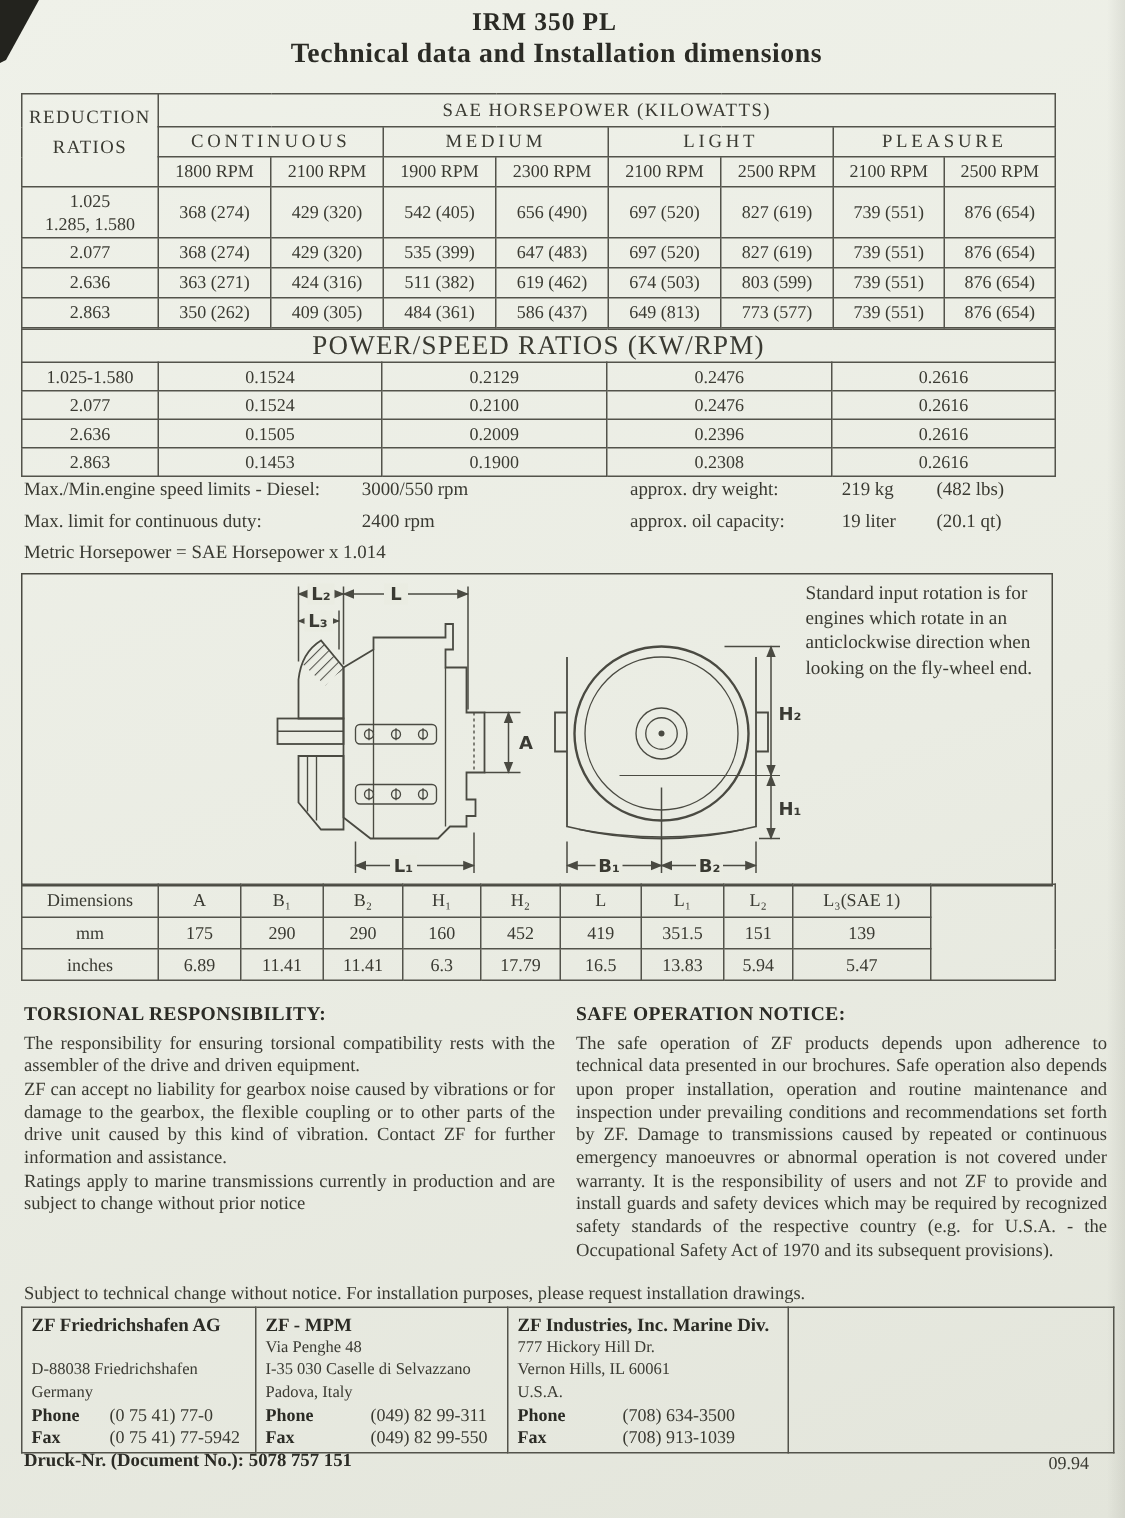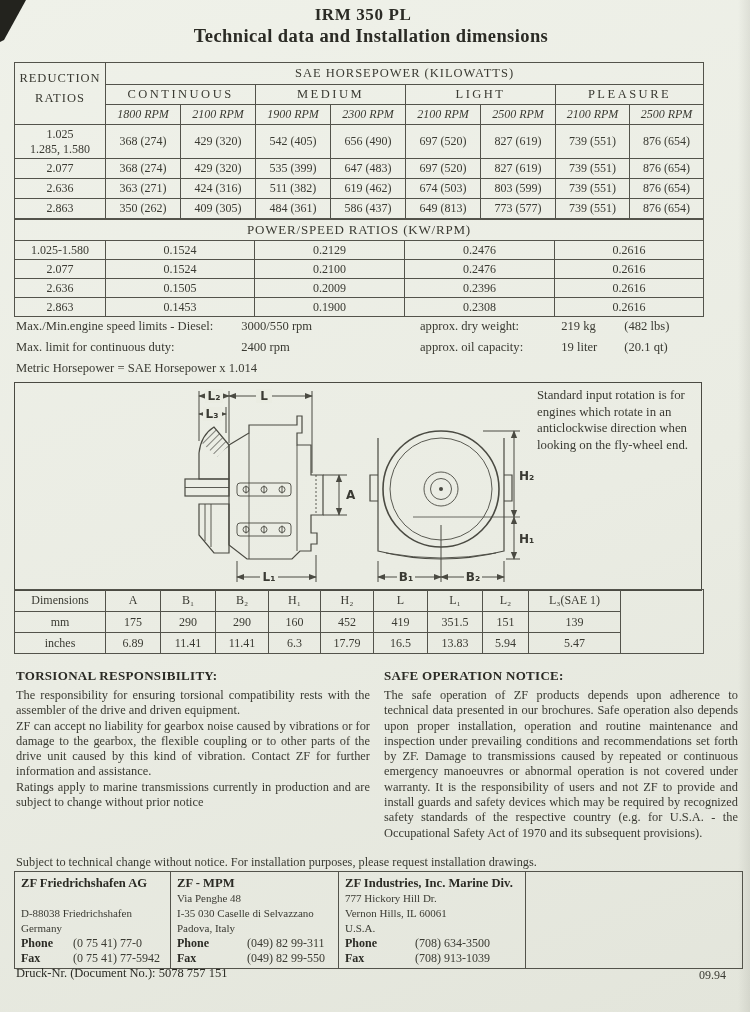--- a/index.html
+++ b/index.html
@@ -16,26 +16,26 @@
 
   table{border-collapse:collapse;table-layout:fixed;position:absolute;background:transparent;}
   td{border:1px solid #53534b;text-align:center;vertical-align:middle;padding:0;
      font-size:12px;color:#3a3a32;overflow:hidden;white-space:nowrap;}
   .hp-table,.ratio-table,.dims-table,.addr-table{border:1.5px solid #4a4a42;}
 
   .hp-table{left:14px;top:62px;width:689px;}
   .hp-table td.corner{vertical-align:top;padding-top:5px;font-size:12.5px;letter-spacing:1px;line-height:20px;}
   .hp-table tr.r-main td{height:21px;font-size:12.5px;letter-spacing:1px;}
   .hp-table tr.r-group td{height:19px;font-size:12.5px;letter-spacing:2.5px;}
-  .hp-table tr.r-rpm td{height:19px;font-style:italic;}
+  .hp-table tr.r-rpm td{height:19px;}
   .hp-table tr.r-d1 td{height:33px;}
   .hp-table tr.r-d td{height:19px;}
 
   .ratio-table{left:14px;top:219px;width:689px;}
-  .ratio-table tr.r-title td{height:20px;font-size:13px;letter-spacing:.8px;}
+  .ratio-table tr.r-title td{height:20px;font-size:18px;letter-spacing:.8px;}
   .ratio-table tr.r-d td{height:18px;}
 
   .specs{position:absolute;font-size:12.6px;color:#3a3a32;white-space:nowrap;}
   .spec-label{display:inline-block;}
   .sl-left .spec-label{width:222px;}
   .sr-right .spec-label{width:138px;}
   .sr-right .spec-val{display:inline-block;width:60px;}
 
   .figure-box{position:absolute;left:14px;top:382px;width:686px;height:207px;border:1.5px solid #4a4a42;}
   .fig-svg{position:absolute;left:0;top:0;width:686px;height:207px;}
@@ -52,21 +52,21 @@
   .change-notice{position:absolute;left:16px;top:855px;font-size:12.3px;color:#3a3a32;}
 
   .addr-table{left:14px;top:871px;width:728px;}
   .addr-table td{vertical-align:top;text-align:left;padding:3px 6px 2px 6px;white-space:normal;}
   .addr-name{font-size:12.6px;font-weight:bold;color:#2b2b25;line-height:16px;}
   .addr-line{font-size:11px;line-height:15px;min-height:15px;}
   .contact-row{font-size:12px;line-height:15px;display:flex;}
   .contact-label{font-weight:bold;color:#2b2b25;display:inline-block;width:52px;}
   .c2 .contact-label,.c3 .contact-label{width:70px;}
 
-  .footer-doc{position:absolute;left:16px;top:966px;font-size:12.5px;font-weight:normal;color:#2b2b25;}
+  .footer-doc{position:absolute;left:16px;top:966px;font-size:12.5px;font-weight:bold;color:#2b2b25;}
   .footer-date{position:absolute;right:24px;top:968px;font-size:12px;color:#3a3a32;}
 </style>
 </head>
 <body>
 
 <div class="page">
   <div class="corner-mark"></div>
   <div class="edge-shade"></div>
 
   <div class="title-wrap">

